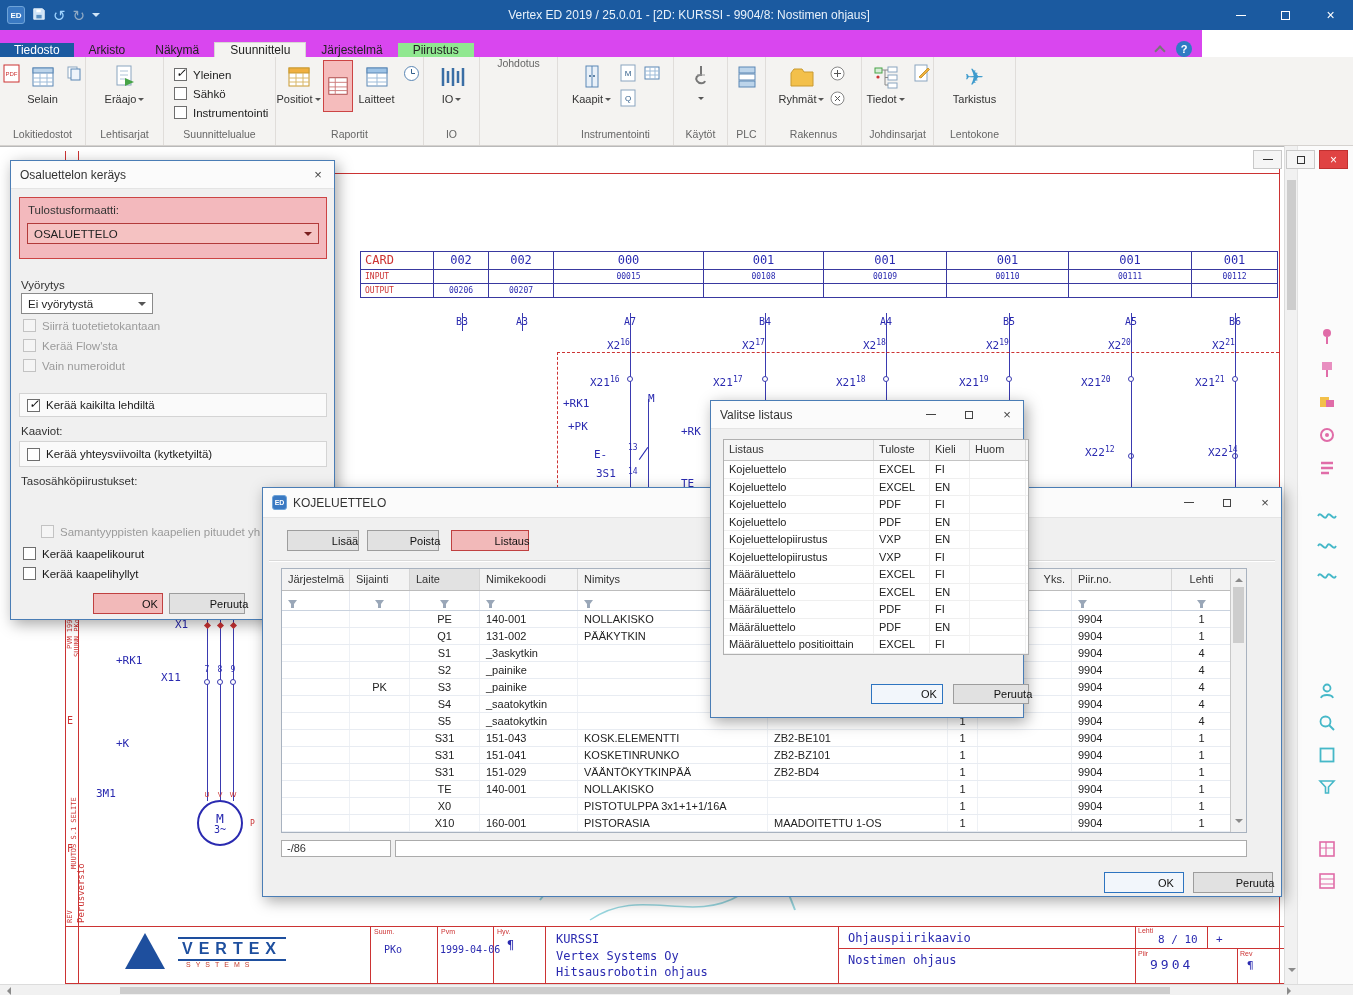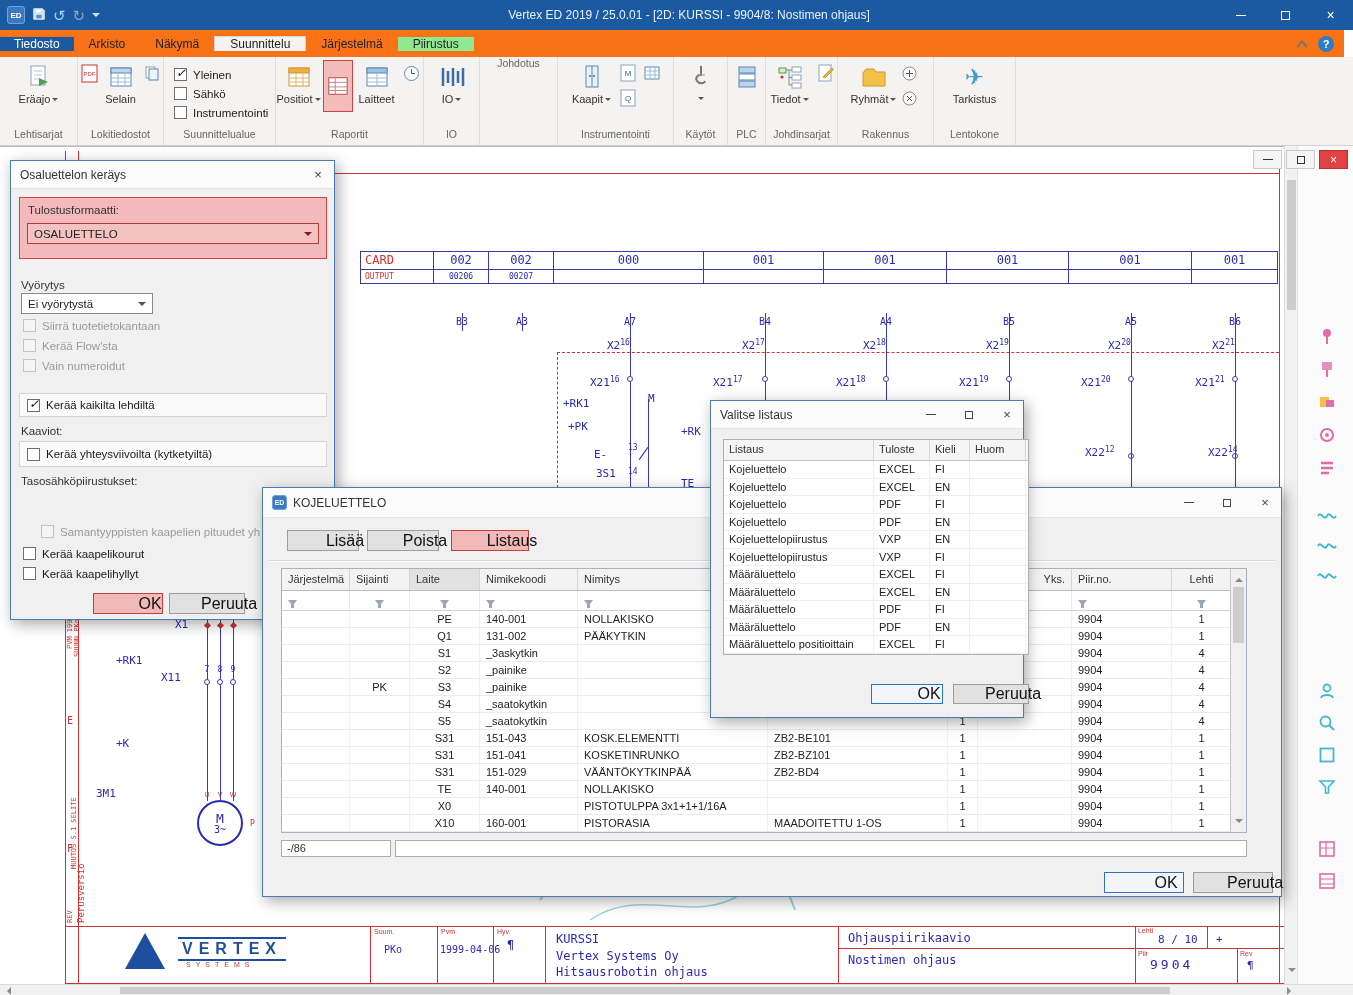--- a/index.html
+++ b/index.html
@@ -19,22 +19,22 @@
   .qbtn.undo { color: #9fd4ff; }
   .qbtn.redo { color: #8fa9c4; }
   .qcaret { border: 4px solid transparent; border-top-color: #cfe4f7; margin-top: 4px; }
   .wtitle { flex: 1; text-align: center; font-size: 12px; color: #e8f1fa; white-space: nowrap; overflow: hidden; }
   .wbtns { display: flex; height: 30px; }
   .wbtn { width: 45px; height: 30px; display: flex; align-items: center; justify-content: center;
     font-size: 14px; color: #fff; }
   .minline { width: 10px; height: 1px; background: #fff; display: block; }
   .maxbox { width: 9px; height: 9px; border: 1px solid #fff; display: block; }
   
-  .tabrow { position: absolute; left: 0; top: 30px; width: 1344px; height: 27px;
-    background: #f97316; display: flex; align-items: center; z-index: 49; }
+  .tabrow { position: absolute; left: 0; top: 30px; width: 1202px; height: 27px;
+    background: #d946ef; display: flex; align-items: flex-end; z-index: 49; }
   .tab { padding: 0 15px; font-size: 12px; color: #222; display: flex; align-items: center; }
   .tab.file { background: #1b5aa0; color: #fff; padding: 0 14px; }
   .tab.active { background: #f4f3f1; border: 1px solid #d8d6d4; border-bottom: none; }
   .tab.green { background: #90e890; }
   .tabrow-right { margin-left: auto; display: flex; align-items: center; gap: 12px; padding-right: 10px; }
   .chev-up { width: 8px; height: 8px; border-left: 2px solid #777; border-top: 2px solid #777;
     transform: rotate(45deg); margin-top: 4px; display: block; }
   .helpbtn { width: 16px; height: 16px; border-radius: 50%; background: #2f7bc4; color: #fff;
     font-size: 11px; font-weight: bold; display: flex; align-items: center; justify-content: center; }
   
@@ -167,21 +167,21 @@
   .dlg { position: absolute; background: #f0f0f0; border: 1px solid #4a7db5;
     box-shadow: 3px 4px 14px rgba(0,0,0,0.35); }
   .dtitle { height: 28px; background: #fbfbfb; border-bottom: 1px solid #e4e4e4; display: flex;
     align-items: center; font-size: 12px; color: #333; padding-left: 9px; gap: 6px; }
   .dtitle .sp { flex: 1; }
   .dbtn { width: 32px; height: 22px; display: flex; align-items: center; justify-content: center;
     color: #444; font-size: 13px; }
   .dbtn .minline { background: #444; }
   .dbtn .maxbox { border-color: #444; width: 8px; height: 8px; }
   .btn { position: absolute; display: flex; align-items: center; justify-content: center;
-    font-size: 16px; color: #111; background: #e1e1e1; border: 1px solid #9d9d9d; height: 21px; padding-left: 44px; }
+    font-size: 11px; color: #111; background: #e1e1e1; border: 1px solid #9d9d9d; height: 21px; padding-left: 44px; }
   .btn.ok { background: #f2f6fb; border: 1px solid #2d74c0; }
   .btn.pink { background: #f2b9b9; border: 1.5px solid #c04040; }
   .combo { position: absolute; background: #fff; border: 1px solid #8a8a8a; height: 21px;
     display: flex; align-items: center; padding: 0 20px 0 6px; font-size: 11.5px; color: #222; }
   .combo::after { content: ""; position: absolute; right: 6px; top: 8px;
     border: 4px solid transparent; border-top-color: #555; }
   .combo.pink { background: #f5c2c2; border-color: #b23a3a; }
   .combo.pink::after { border-top-color: #7a1f1f; }
   .cb { position: absolute; display: flex; align-items: center; gap: 6px; font-size: 11.5px; color: #1a1a1a; white-space: nowrap; }
   .cb.dis { color: #9b9b9b; }
@@ -266,70 +266,70 @@
   <div class="tab green">Piirustus</div>
   <div class="tabrow-right">
     <span>
         <i class="chev-up"></i>
       </span>
     <span class="helpbtn">?</span>
   </div>
 </div>
 
 <div class="ribbon">
+  <div class="rgroup" style="width:86px">
+    <div class="rbody">
+      <div class="rcol">
+          <span class="rsm">
+        <svg width="17" height="19" viewBox="0 0 17 19">
+              <rect x="1" y="1" width="15" height="17" fill="#fff" stroke="#cc3333"></rect>
+              <text x="8.5" y="12" font-size="6" fill="#cc3333" text-anchor="middle">PDF</text>
+            </svg>
+      </span>
+        </div>
+      <div class="rbig">
+        <span class="ric">
+          <svg width="24" height="24" viewBox="0 0 24 24">
+              <rect x="2" y="3" width="20" height="18" fill="#fff" stroke="#5b87b5"></rect>
+              <rect x="2" y="3" width="20" height="5" fill="#bcd4ea" stroke="#5b87b5"></rect>
+              <path d="M2 13h20M2 17h20M9 8v13M16 8v13" stroke="#9dbbd8" fill="none"></path>
+            </svg>
+        </span>
+        <span class="rcap">
+            <span>Selain</span>
+          </span>
+      </div>
+      <div class="rcol">
+          <span class="rsm">
+        <svg width="16" height="16" viewBox="0 0 16 16">
+              <rect x="2" y="2" width="9" height="11" fill="#fff" stroke="#8aa5c0"></rect>
+              <rect x="5" y="4" width="9" height="11" fill="#eef4fa" stroke="#5b87b5"></rect>
+            </svg>
+      </span>
+        </div>
+    </div>
+    <div class="glabel">Lokitiedostot</div>
+  </div>
   <div class="rgroup" style="width:78px">
     <div class="rbody">
       <div class="rbig">
         <span class="ric">
           <svg width="26" height="26" viewBox="0 0 26 26">
               <rect x="5" y="2" width="14" height="19" fill="#fff" stroke="#8aa5c0"></rect>
               <path d="M8 7h8M8 11h8M8 15h5" stroke="#b0c4d8" fill="none"></path>
               <polygon points="13,14 22,18 13,22" fill="#47a447"></polygon>
             </svg>
         </span>
         <span class="rcap">
             <span>Eräajo</span>
             <i class="caret"></i>
           </span>
       </div>
     </div>
     <div class="glabel">Lehtisarjat</div>
-  </div>
-  <div class="rgroup" style="width:86px">
-    <div class="rbody">
-      <div class="rcol">
-          <span class="rsm">
-        <svg width="17" height="19" viewBox="0 0 17 19">
-              <rect x="1" y="1" width="15" height="17" fill="#fff" stroke="#cc3333"></rect>
-              <text x="8.5" y="12" font-size="6" fill="#cc3333" text-anchor="middle">PDF</text>
-            </svg>
-      </span>
-        </div>
-      <div class="rbig">
-        <span class="ric">
-          <svg width="24" height="24" viewBox="0 0 24 24">
-              <rect x="2" y="3" width="20" height="18" fill="#fff" stroke="#5b87b5"></rect>
-              <rect x="2" y="3" width="20" height="5" fill="#bcd4ea" stroke="#5b87b5"></rect>
-              <path d="M2 13h20M2 17h20M9 8v13M16 8v13" stroke="#9dbbd8" fill="none"></path>
-            </svg>
-        </span>
-        <span class="rcap">
-            <span>Selain</span>
-          </span>
-      </div>
-      <div class="rcol">
-          <span class="rsm">
-        <svg width="16" height="16" viewBox="0 0 16 16">
-              <rect x="2" y="2" width="9" height="11" fill="#fff" stroke="#8aa5c0"></rect>
-              <rect x="5" y="4" width="9" height="11" fill="#eef4fa" stroke="#5b87b5"></rect>
-            </svg>
-      </span>
-        </div>
-    </div>
-    <div class="glabel">Lokitiedostot</div>
   </div>
   <div class="rgroup" style="width:112px">
     <div class="rbody" style="justify-content:flex-start">
       <div class="rchecks">
         <div class="rcb">
             <i class="box checked"></i>
             <span>Yleinen</span>
           </div>
         <div class="rcb">
             <i class="box"></i>
@@ -468,20 +468,50 @@
       <span class="rsm" style="margin-top:6px">
         <svg width="20" height="24" viewBox="0 0 20 24">
             <rect x="2" y="2" width="16" height="6" fill="#bcd4ea" stroke="#5b87b5"></rect>
             <rect x="2" y="9" width="16" height="6" fill="#fff" stroke="#5b87b5"></rect>
             <rect x="2" y="16" width="16" height="6" fill="#bcd4ea" stroke="#5b87b5"></rect>
           </svg>
       </span>
     </div>
     <div class="glabel">PLC</div>
   </div>
+  <div class="rgroup" style="width:96px">
+    <div class="rbody">
+      <div class="rbig" style="width:46px">
+        <span class="ric">
+          <svg width="26" height="24" viewBox="0 0 26 24">
+              <path d="M2 8l3-4h8l2 3h9v14H2z" fill="#f3c04a" stroke="#c99a30"></path>
+            </svg>
+        </span>
+        <span class="rcap">
+            <span>Ryhmät</span>
+            <i class="caret"></i>
+          </span>
+      </div>
+      <div class="rcol">
+        <span class="rsm">
+          <svg width="17" height="17" viewBox="0 0 17 17">
+              <circle cx="8.5" cy="8.5" r="6.5" fill="#fff" stroke="#888"></circle>
+              <path d="M8.5 5v7M5 8.5h7" stroke="#555" fill="none"></path>
+            </svg>
+        </span>
+        <span class="rsm">
+          <svg width="17" height="17" viewBox="0 0 17 17">
+              <circle cx="8.5" cy="8.5" r="6.5" fill="#fff" stroke="#888"></circle>
+              <path d="M6 6l5 5M11 6l-5 5" stroke="#555" fill="none"></path>
+            </svg>
+        </span>
+      </div>
+    </div>
+    <div class="glabel">Rakennus</div>
+  </div>
   <div class="rgroup" style="width:72px">
     <div class="rbody">
       <div class="rbig">
         <span class="ric">
           <svg width="26" height="24" viewBox="0 0 26 24">
               <rect x="2" y="3" width="7" height="5" fill="#d8ecd8" stroke="#47a447"></rect>
               <rect x="15" y="2" width="9" height="5" fill="#fff" stroke="#8aa5c0"></rect>
               <rect x="15" y="10" width="9" height="5" fill="#fff" stroke="#8aa5c0"></rect>
               <rect x="15" y="18" width="9" height="5" fill="#fff" stroke="#8aa5c0"></rect>
               <path d="M9 5h3v15h3M12 5h3M12 12.5h3" stroke="#888" fill="none"></path>
@@ -496,50 +526,20 @@
       <div class="rcol">
           <span class="rsm">
         <svg width="16" height="18" viewBox="0 0 16 18">
               <rect x="1" y="1" width="12" height="16" fill="#fff" stroke="#8aa5c0"></rect>
               <path d="M5 13L14 4l1.5 1.5L7 14z" fill="#f0b040" stroke="#c99a30"></path>
             </svg>
       </span>
         </div>
     </div>
     <div class="glabel">Johdinsarjat</div>
-  </div>
-  <div class="rgroup" style="width:96px">
-    <div class="rbody">
-      <div class="rbig" style="width:46px">
-        <span class="ric">
-          <svg width="26" height="24" viewBox="0 0 26 24">
-              <path d="M2 8l3-4h8l2 3h9v14H2z" fill="#f3c04a" stroke="#c99a30"></path>
-            </svg>
-        </span>
-        <span class="rcap">
-            <span>Ryhmät</span>
-            <i class="caret"></i>
-          </span>
-      </div>
-      <div class="rcol">
-        <span class="rsm">
-          <svg width="17" height="17" viewBox="0 0 17 17">
-              <circle cx="8.5" cy="8.5" r="6.5" fill="#fff" stroke="#888"></circle>
-              <path d="M8.5 5v7M5 8.5h7" stroke="#555" fill="none"></path>
-            </svg>
-        </span>
-        <span class="rsm">
-          <svg width="17" height="17" viewBox="0 0 17 17">
-              <circle cx="8.5" cy="8.5" r="6.5" fill="#fff" stroke="#888"></circle>
-              <path d="M6 6l5 5M11 6l-5 5" stroke="#555" fill="none"></path>
-            </svg>
-        </span>
-      </div>
-    </div>
-    <div class="glabel">Rakennus</div>
   </div>
   <div class="rgroup" style="width:82px">
     <div class="rbody">
       <div class="rbig" style="width:62px">
         <span class="ric plane-glyph">✈</span>
         <span class="rcap">
             <span>Tarkistus</span>
           </span>
       </div>
     </div>
@@ -566,20 +566,33 @@
       <span class="lab">CARD</span>
       <span class="vals">
           <span class="cc">002</span>
           <span class="cc">002</span>
           <span class="cc">000</span>
           <span class="cc">001</span>
           <span class="cc">001</span>
           <span class="cc">001</span>
           <span class="cc">001</span>
           <span class="cc">001</span>
+        </span>
+    </div>
+    <div class="crow">
+      <span class="lab">INPUT</span>
+      <span class="vals">
+          <span class="cc"></span>
+          <span class="cc"></span>
+          <span class="cc">00015</span>
+          <span class="cc">00108</span>
+          <span class="cc">00109</span>
+          <span class="cc">00110</span>
+          <span class="cc">00111</span>
+          <span class="cc">00112</span>
         </span>
     </div>
     <div class="crow">
       <span class="lab">OUTPUT</span>
       <span class="vals">
           <span class="cc">00206</span>
           <span class="cc">00207</span>
           <span class="cc"></span>
           <span class="cc"></span>
           <span class="cc"></span>

